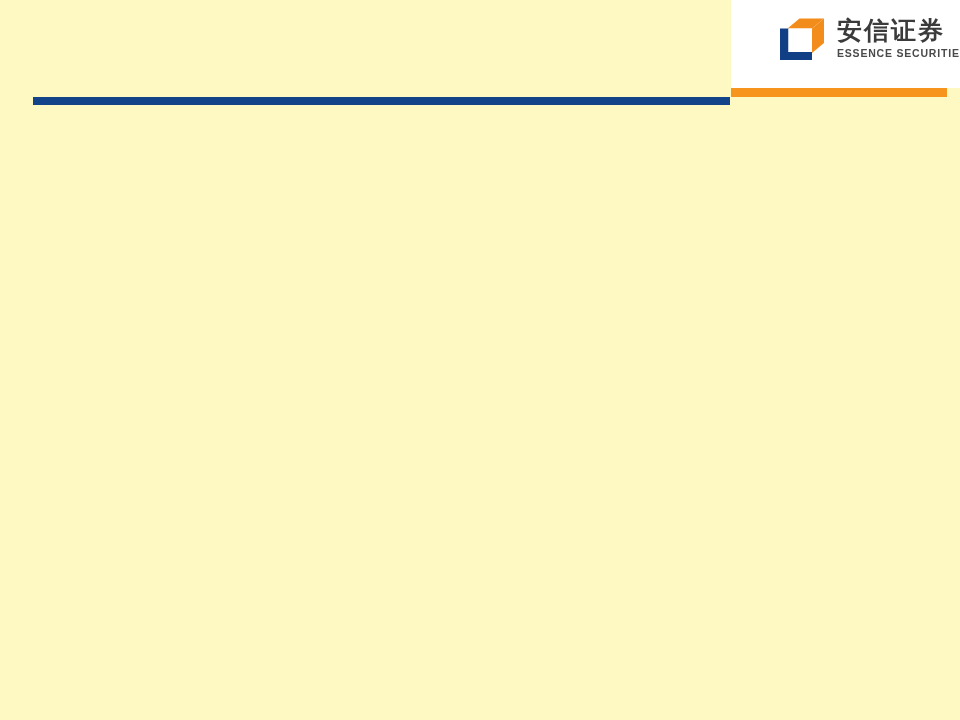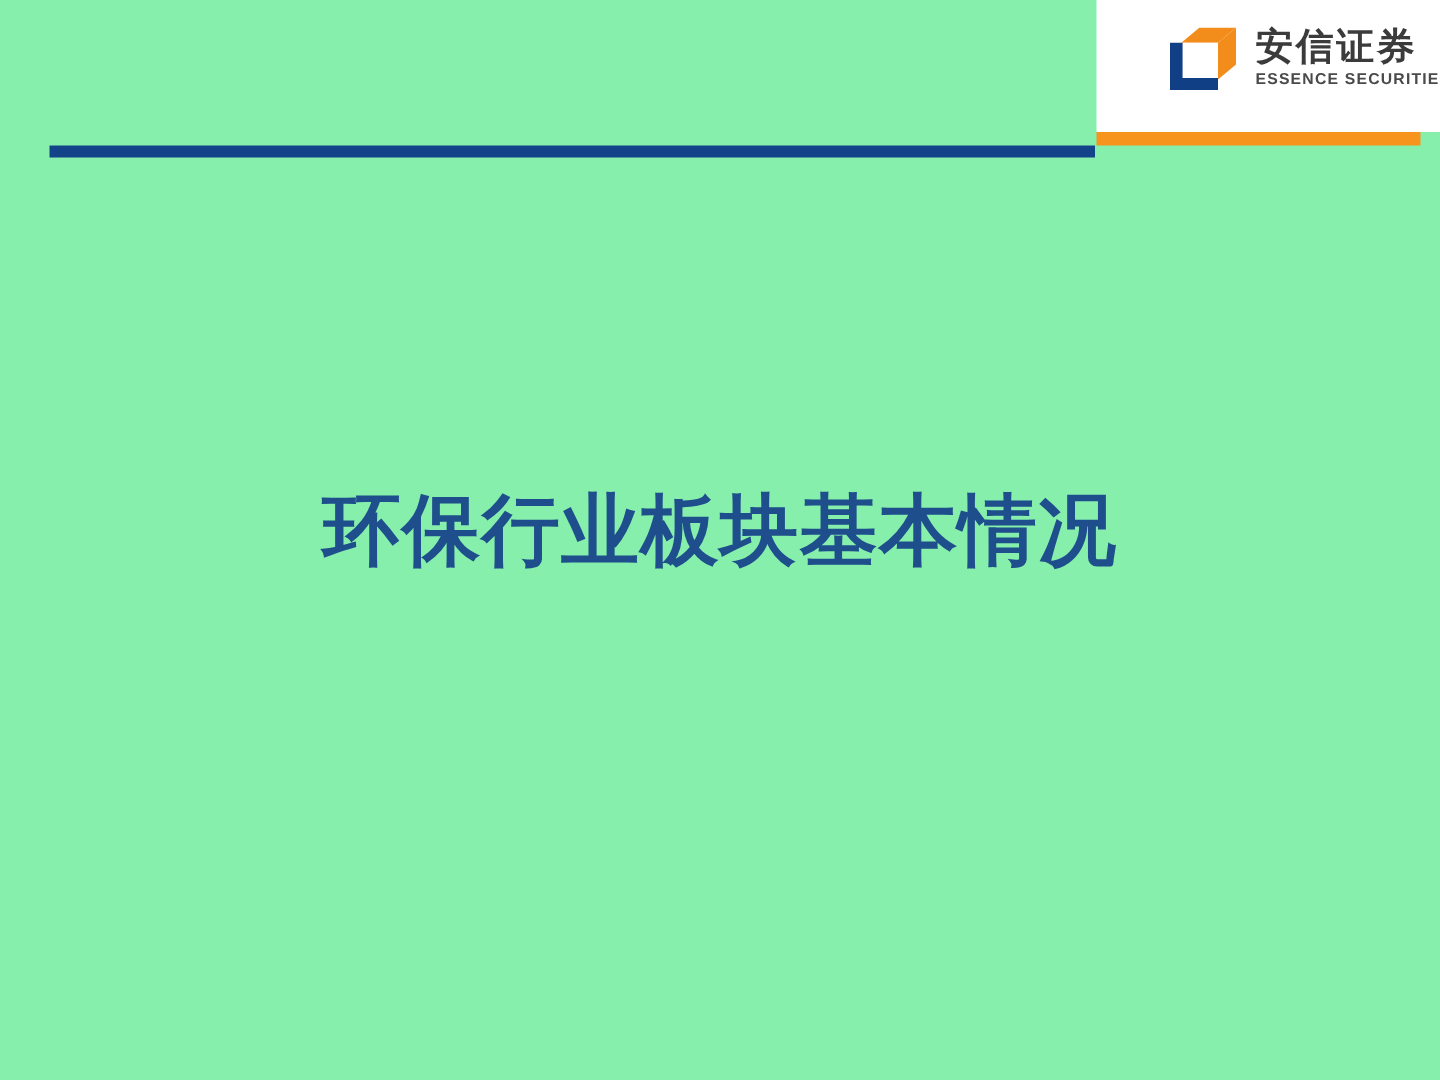--- a/index.html
+++ b/index.html
@@ -9,21 +9,21 @@
     background: #ffffff;
   }
   body {
     font-family: "Liberation Sans", "DejaVu Sans", sans-serif;
   }
 
   .slide {
     position: relative;
     width: 960px;
     height: 720px;
-    background: #86efac;
+    background: #fef9c3;
     overflow: hidden;
   }
 
   
   .brand {
     position: absolute;
     top: 0;
     left: 731px;
     width: 229px;
     height: 88px;
@@ -142,17 +142,14 @@
         <span class="brand-cn">安信证券</span>
         <span class="brand-en">ESSENCE SECURITIES</span>
       </span>
 
     </div>
   </div>
 
   <div class="bar-orange"></div>
   <div class="bar-blue"></div>
 
-  <div class="title-wrap">
-    <h1 class="section-title">环保行业板块基本情况</h1>
-  </div>
 
 </div>
 
 </body></html>

